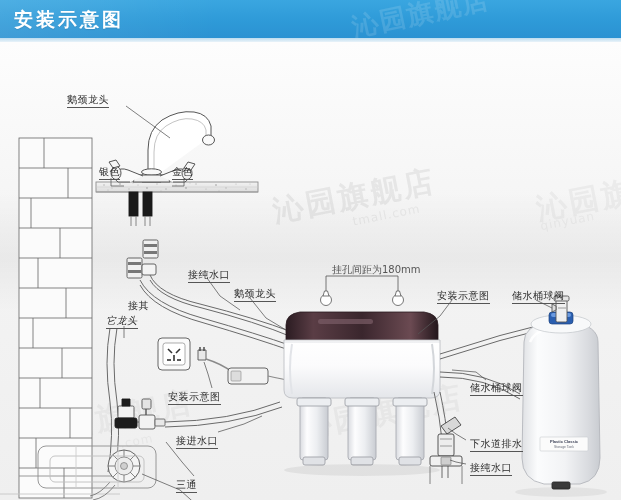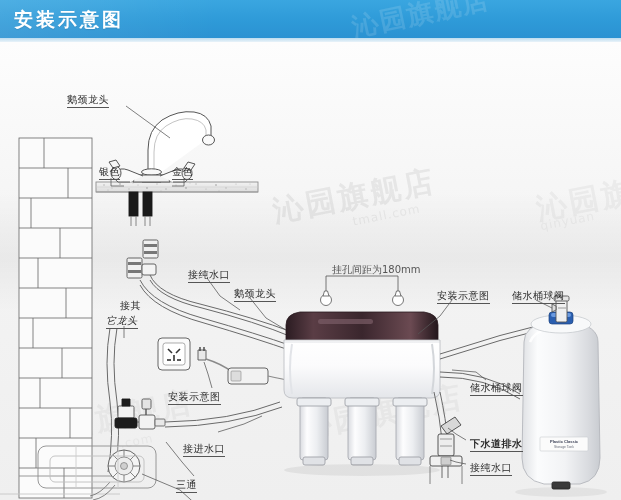--- a/index.html
+++ b/index.html
@@ -385,26 +385,26 @@
           <path d="M200 466 L180 448 L142 432"></path>
         </g>
       </g>
     </svg>
 
     <div class="lbl ul" style="left:67px;top:52px;">鹅颈龙头</div>
     <div class="lbl ul" style="left:99px;top:124px;">银色</div>
     <div class="lbl ul" style="left:172px;top:124px;text-align:center;">金色</div>
     <div class="lbl ul" style="left:188px;top:227px;">接纯水口</div>
     <div class="lbl ul" style="left:234px;top:246px;">鹅颈龙头</div>
-    <div class="lbl" style="left:120px;top:258px;">接其</div>
+    <div class="lbl" style="left:128px;top:258px;">接其</div>
     <div class="lbl ul" style="left:106px;top:273px;font-style:italic;">它龙头</div>
     <div class="lbl small" style="left:332px;top:222px;">挂孔间距为180mm</div>
     <div class="lbl ul" style="left:437px;top:248px;">安装示意图</div>
     <div class="lbl ul" style="left:512px;top:248px;">储水桶球阀</div>
     <div class="lbl ul" style="left:470px;top:340px;">储水桶球阀</div>
     <div class="lbl ul" style="left:168px;top:349px;">安装示意图</div>
-    <div class="lbl ul" style="left:183px;top:393px;margin-top:8px;">接进水口</div>
-    <div class="lbl ul" style="left:470px;top:396px;font-weight:bold;">下水道排水</div>
+    <div class="lbl ul" style="left:176px;top:393px;">接进水口</div>
+    <div class="lbl ul" style="left:470px;top:396px;">下水道排水</div>
     <div class="lbl ul" style="left:470px;top:420px;">接纯水口</div>
     <div class="lbl ul" style="left:176px;top:437px;">三通</div>
 
   </div>
 </div>
 
 </body></html>

